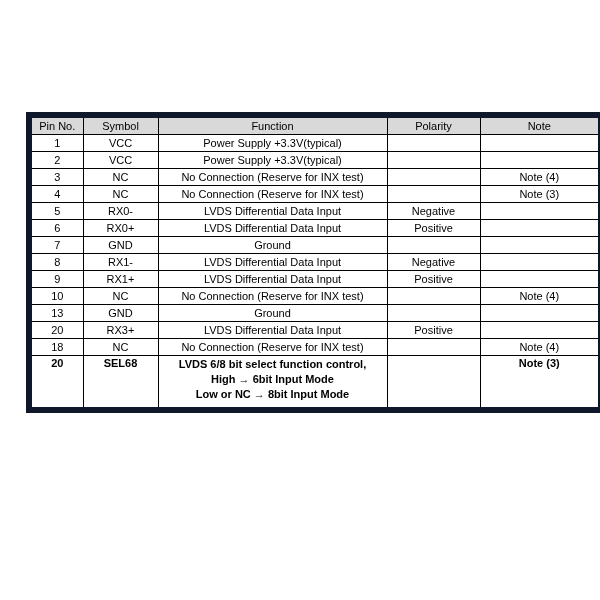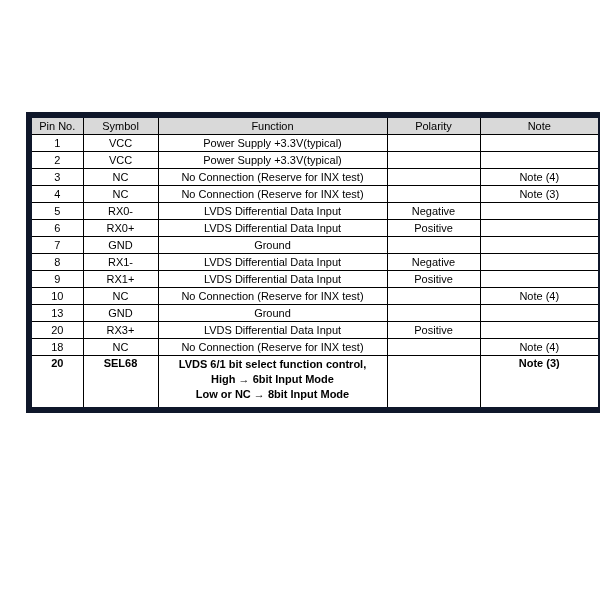--- a/index.html
+++ b/index.html
@@ -207,21 +207,21 @@
             <td class="cell-pin">18</td>
             <td class="cell-sym">NC</td>
             <td class="cell-func">No Connection (Reserve for INX test)</td>
             <td class="cell-pol"></td>
             <td class="cell-note">Note (4)</td>
           </tr>
           <tr class="row-tall">
             <td class="cell-pin">20</td>
             <td class="cell-sym">SEL68</td>
             <td class="cell-func">
-              <span class="fl">LVDS 6/1 bit select function control,</span>
+              <span class="fl">LVDS 6/8 bit select function control,</span>
               <span class="fl">High → 6bit Input Mode</span>
               <span class="fl">Low or NC → 8bit Input Mode</span>
             </td>
             <td class="cell-pol"></td>
             <td class="cell-note">Note (3)</td>
           </tr>
         </tbody>
     </table>
   </div>
 

